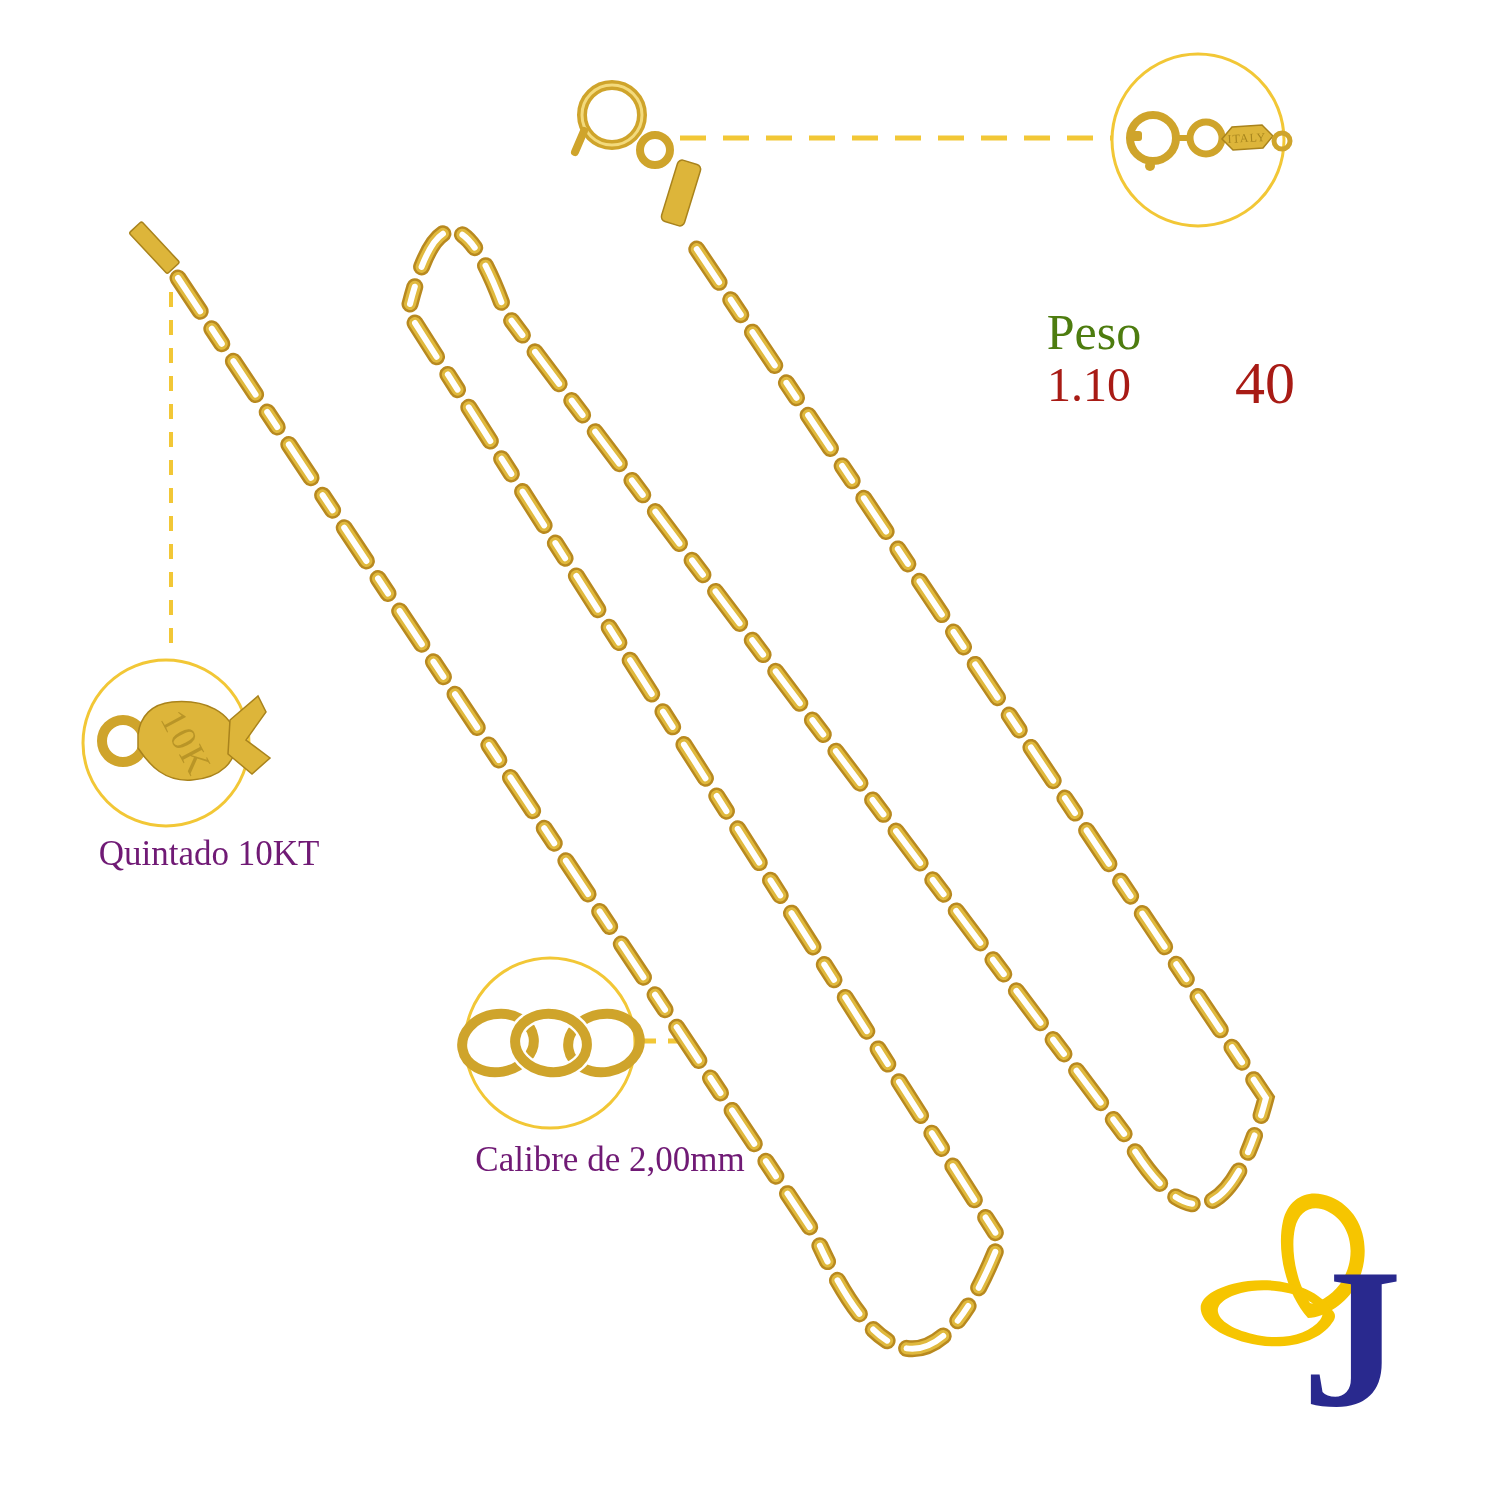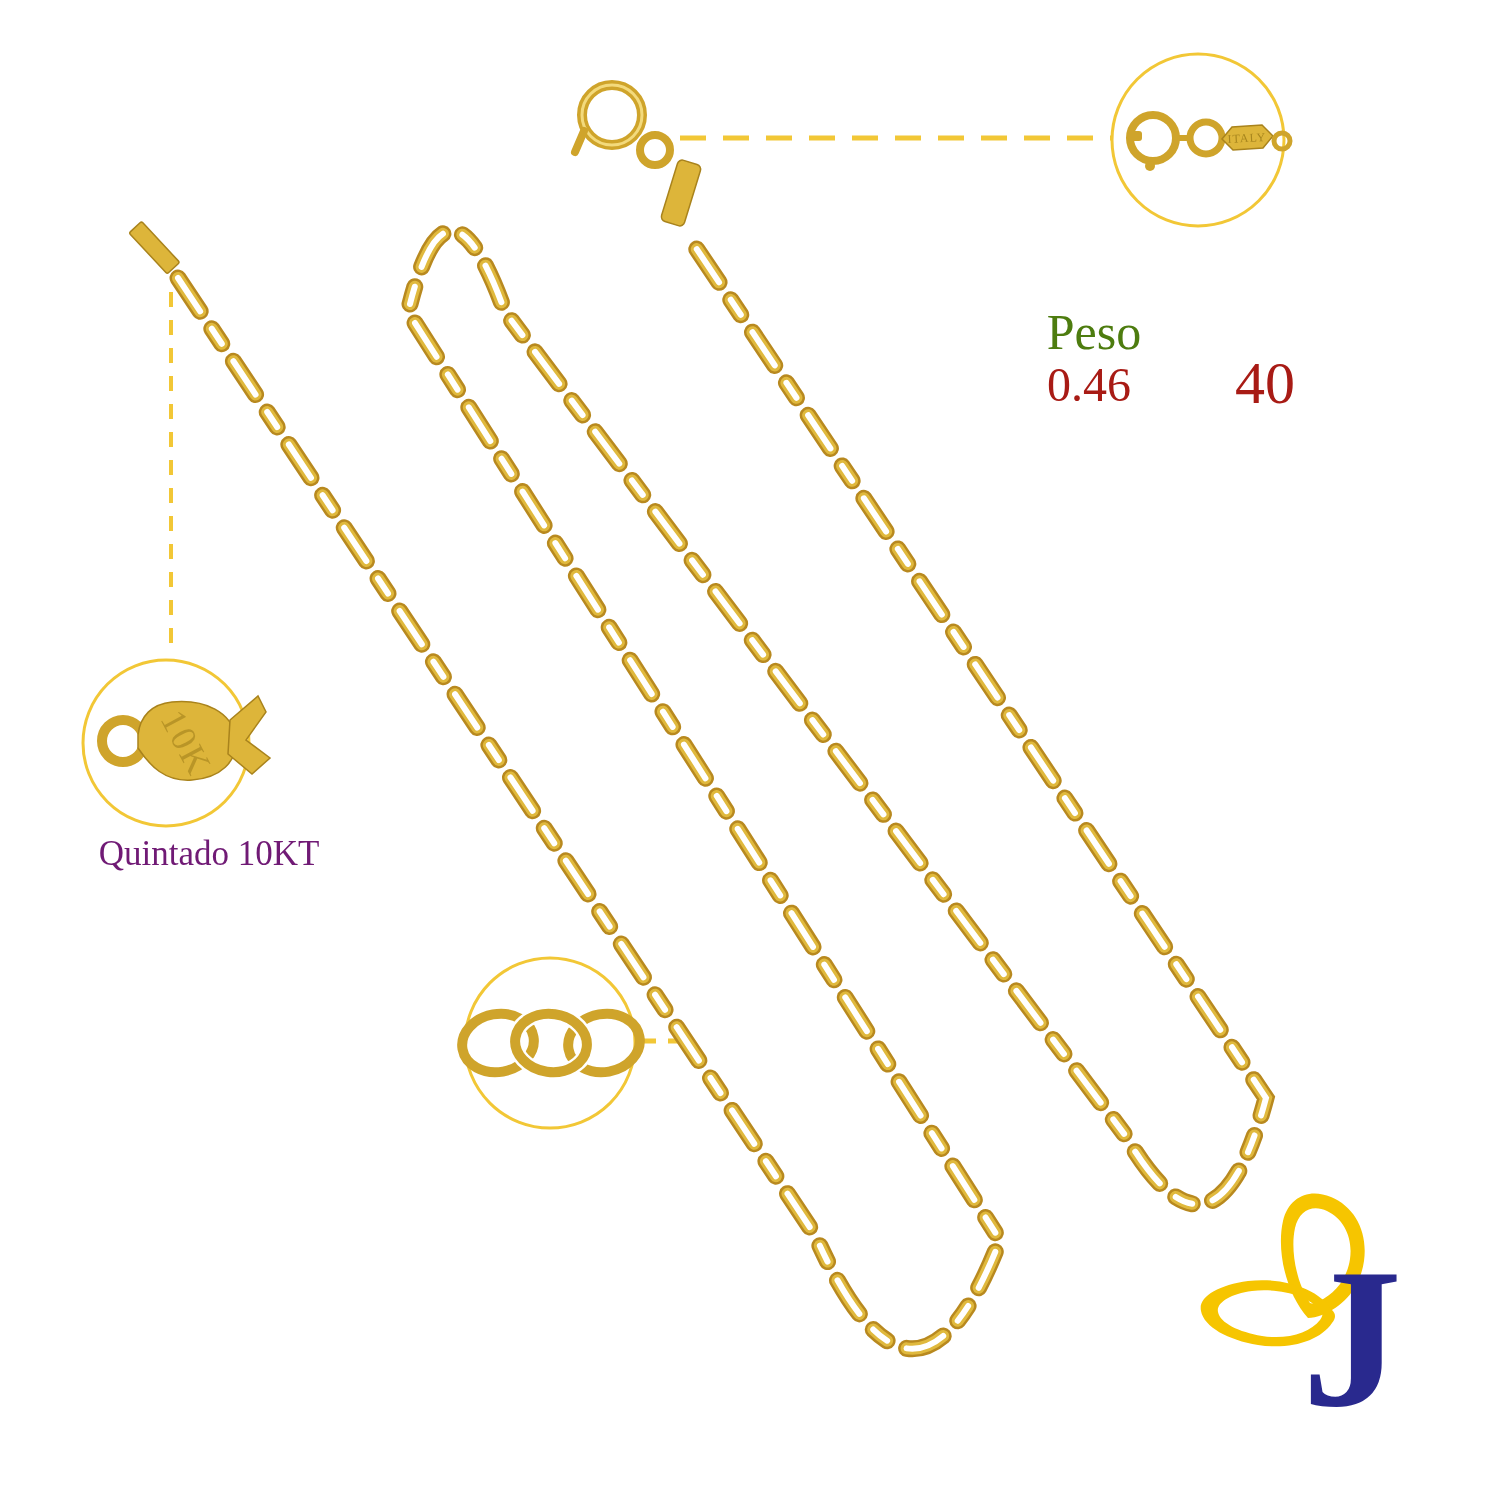--- a/index.html
+++ b/index.html
@@ -93,21 +93,22 @@
     <g>
       <path fill-rule="evenodd" fill="#f6c500" d="M 1308,1318 C 1287,1295 1276,1252 1283,1221 C 1289,1196 1310,1188 1331,1197 C 1355,1207 1368,1232 1364,1261 C 1360,1288 1344,1306 1322,1315 C 1317,1317 1312,1318 1308,1318 Z
                M 1310,1303 C 1297,1284 1290,1251 1295,1228 C 1299,1210 1313,1204 1327,1211 C 1344,1219 1353,1238 1350,1259 C 1347,1279 1335,1294 1319,1301 C 1316,1303 1312,1304 1310,1303 Z"></path>
       <path fill-rule="evenodd" fill="#f6c500" d="M 1332,1310 C 1318,1288 1282,1277 1248,1281 C 1218,1285 1198,1297 1201,1311 C 1204,1327 1228,1340 1258,1345 C 1290,1350 1320,1341 1332,1323 C 1336,1318 1336,1314 1332,1310 Z
                M 1322,1312 C 1309,1295 1278,1288 1252,1291 C 1230,1294 1216,1303 1218,1312 C 1220,1323 1239,1332 1262,1336 C 1287,1340 1310,1333 1320,1320 C 1322,1317 1323,1315 1322,1312 Z"></path>
     </g>
   </svg>
 
 
   <div class="label spec-head" style="left:1014px;top:306px;width:160px;">Peso</div>
-  <div class="label spec-val" style="left:1019px;top:360px;width:140px;">0.46</div>
+  <div class="label spec-val" style="left:1019px;top:360px;width:140px;">1.10</div>
   <div class="label spec-val-lg" style="left:1185px;top:352px;width:160px;">40</div>
 
   <div class="label red-med" style="left:9px;top:836px;width:400px;">Quintado 10KT</div>
 
+  <div class="label red-med" style="left:410px;top:1142px;width:400px;">Calibre de 2,00mm</div>
 
   <div class="logo-letter">J</div>
 
 </div>
 
 </body></html>

